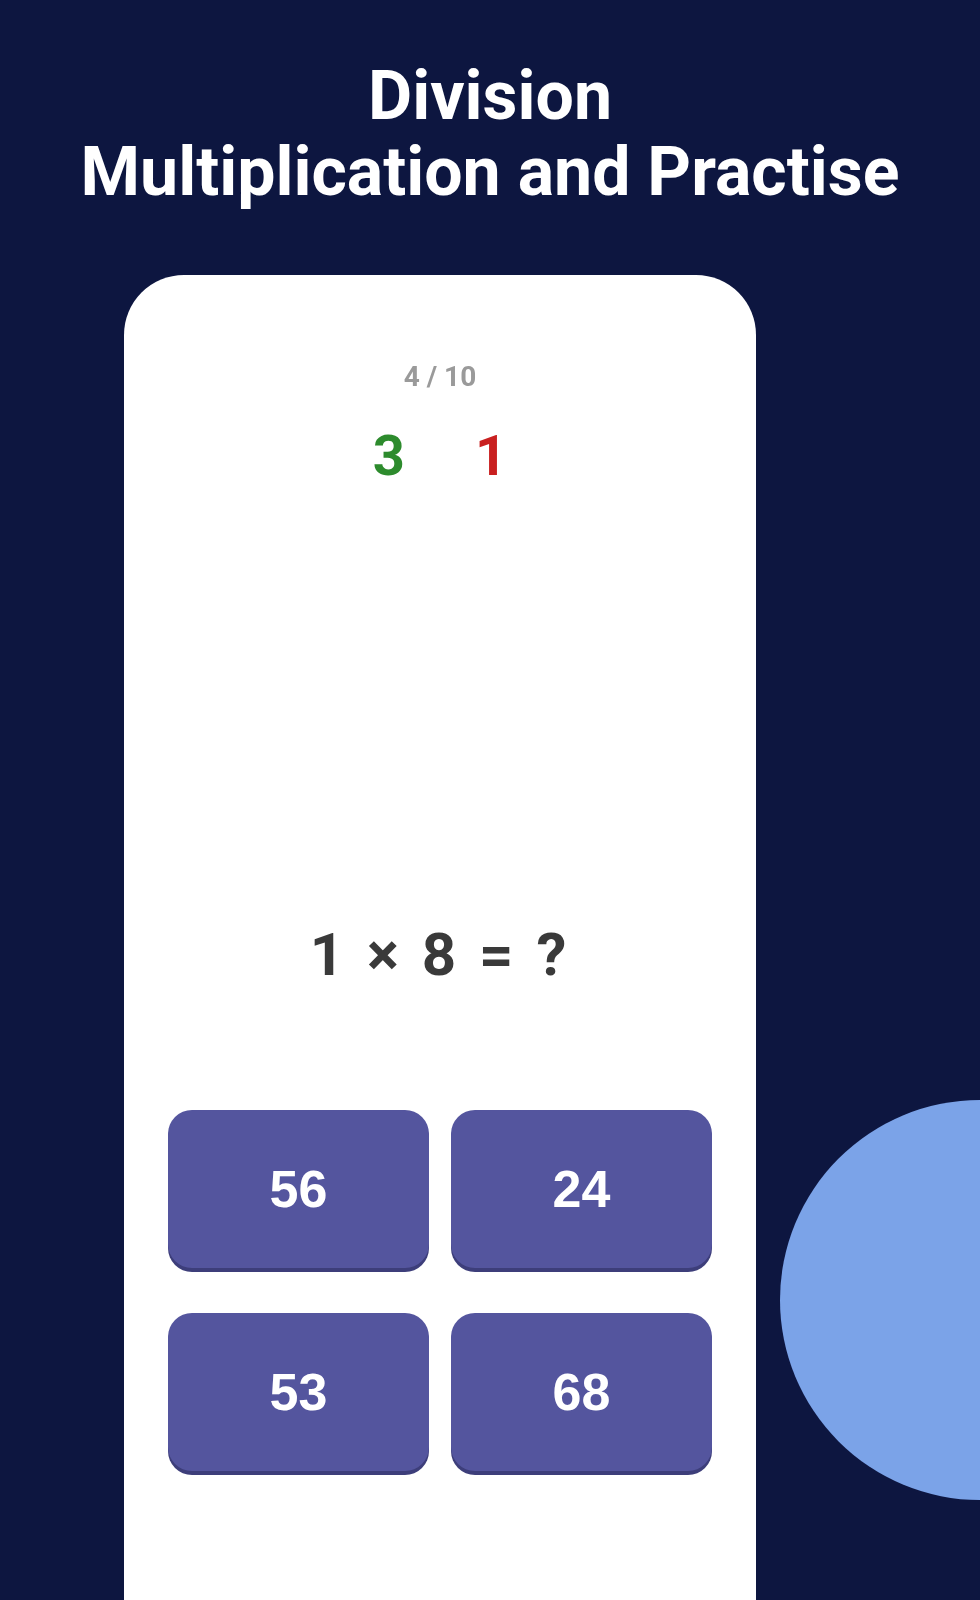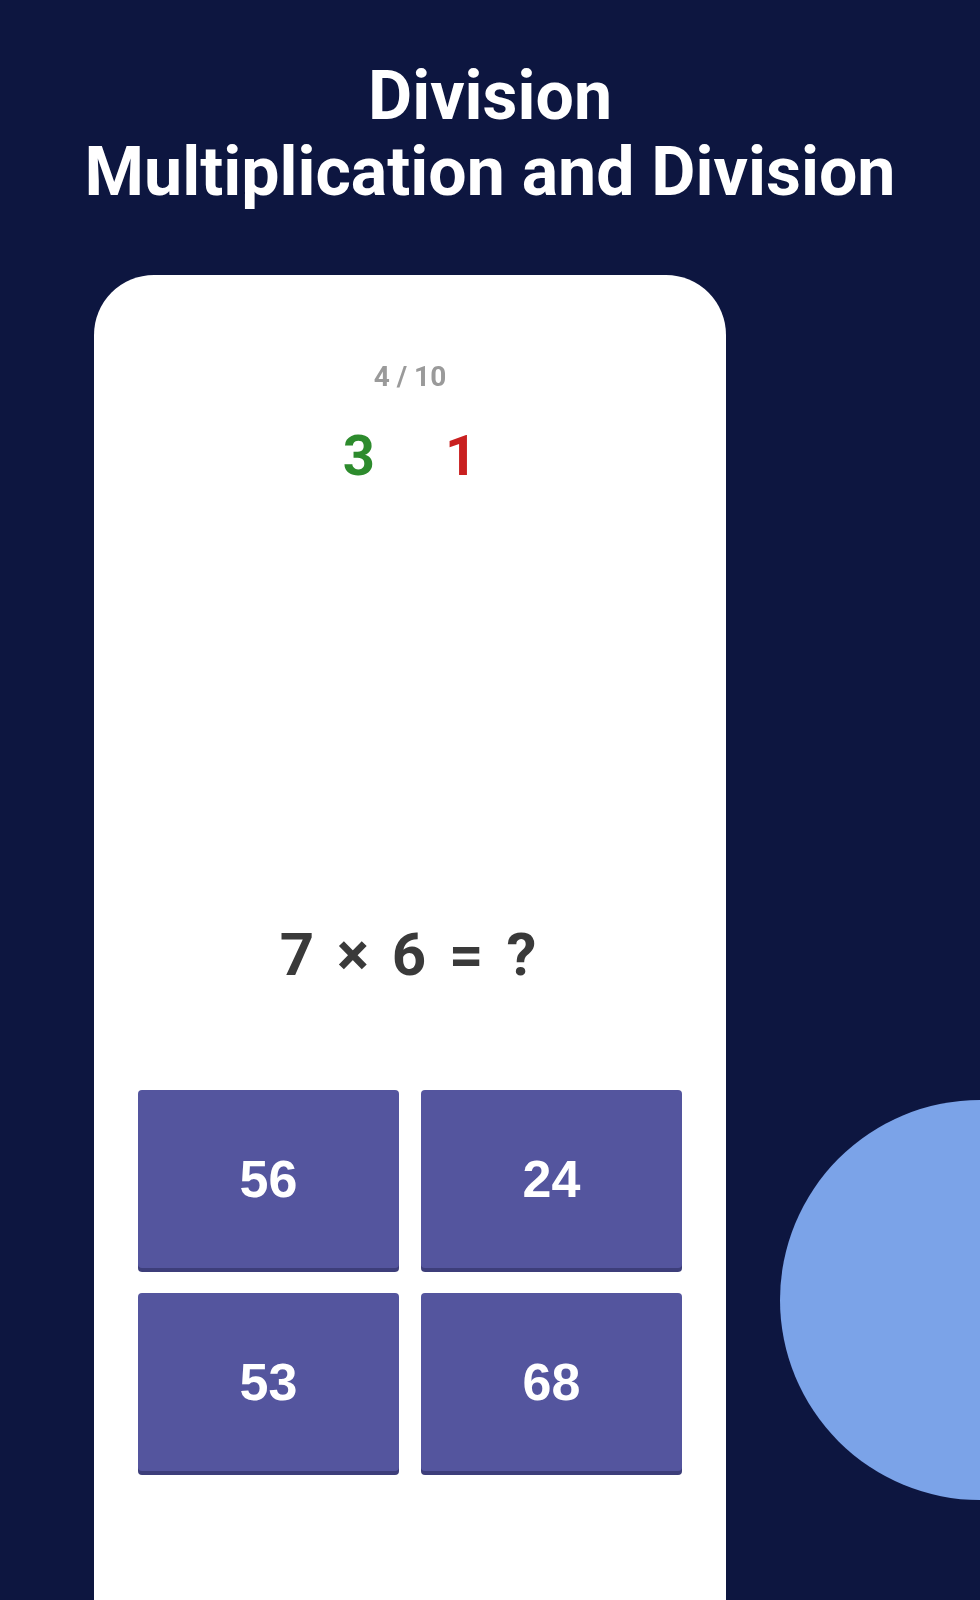--- a/index.html
+++ b/index.html
@@ -35,21 +35,21 @@
       text-align: center;
       padding-top: 58px;
       line-height: 1.12;
       position: relative;
       z-index: 2;
     }
     
     .phone-frame {
       position: absolute;
       top: 275px;
-      left: 94px;
+      left: 124px;
       width: 632px;
       background-color: #ffffff;
       border-radius: 60px 60px 0 0;
       height: 1325px;
       padding: 85px 40px 16px 40px;
       z-index: 1;
     }
     
     .progress-counter {
       text-align: center;
@@ -93,49 +93,50 @@
       margin-top: 100px;
       padding: 0 4px;
     }
     
     .answer-button {
       background-color: #54559e;
       color: #ffffff;
       font-size: 52px;
       font-weight: 700;
       border: none;
-      border-radius: 4px;
-      height: 178px;
+      border-radius: 24px;
+      height: 158px;
       cursor: pointer;
       box-shadow: 0 4px 0 0 #3d3e7a;
       display: flex;
       align-items: center;
       justify-content: center;
+      margin-top: 20px;
     }
   </style>
 </head>
 <body>
 
 <div class="decorative-circle"></div>
 
 <div class="title">
   <span>Division</span><br>
-  <span>Multiplication and Division</span>
+  <span>Multiplication and Practise</span>
 </div>
 
 <div class="phone-frame">
 
   <div class="progress-counter">4 / 10</div>
 
   <div class="score-row">
     <span class="score-correct">3</span>
     <span class="score-incorrect">1</span>
   </div>
 
-  <div class="question">7 × 6 = ?</div>
+  <div class="question">1 × 8 = ?</div>
 
   <div class="answers-grid">
     <button class="answer-button">56</button>
     <button class="answer-button">24</button>
     <button class="answer-button">53</button>
     <button class="answer-button">68</button>
   </div>
 
 </div>
 

